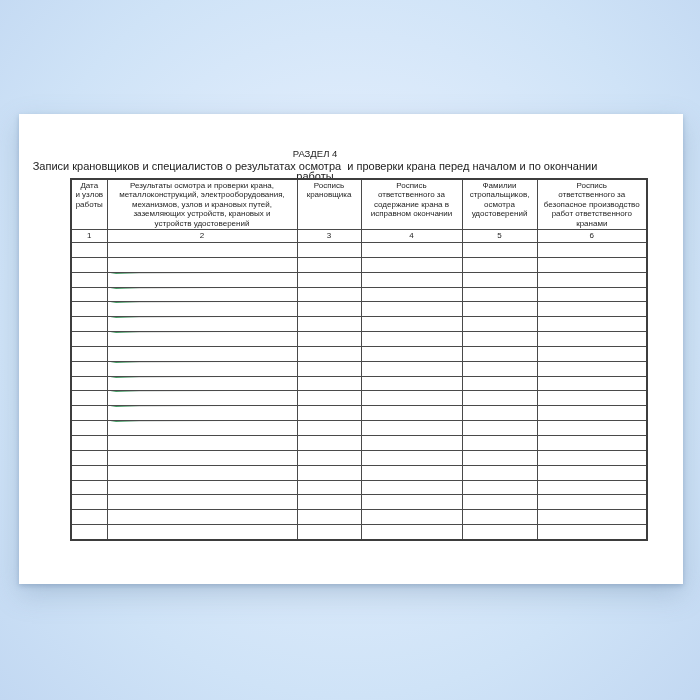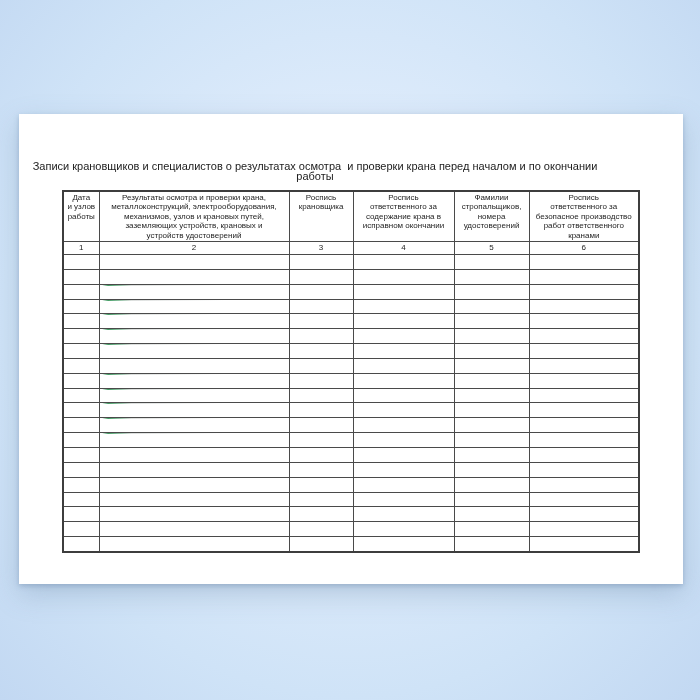--- a/index.html
+++ b/index.html
@@ -21,24 +21,23 @@
     transform:translateX(-35px);
     text-align:center;font-size:9.5px;line-height:11px;color:#1c1c1c;
   }
   .subtitle{
     position:absolute;left:43px;top:47px;width:576px;
     transform:translateX(-35px);
     text-align:center;font-size:11px;line-height:10px;color:#1c1c1c;
     white-space:pre-wrap;
   }
   table.doc-table{
-    position:absolute;left:43px;top:64px;width:576px;
+    position:absolute;left:51px;top:64px;width:576px;
     border-collapse:collapse;table-layout:fixed;
     border:2px solid #3d3d3d;
-    margin-top:12px;
   }
   .doc-table td{
     border:1px solid #4a4a4a;
     color:#1d1d1d;overflow:hidden;
   }
   col.c1{width:36px}col.c2{width:190px}col.c3{width:64px}
   col.c4{width:101px}col.c5{width:75px}col.c6{width:110px}
   .hrow td{
     height:48px;vertical-align:top;text-align:center;
     font-size:8px;line-height:9.4px;padding:1px 1px 0 1px;
@@ -55,20 +54,21 @@
     background:linear-gradient(90deg,
       rgba(24,132,64,0) 0%, rgba(24,132,64,.8) 5%, rgba(24,132,64,.55) 12%,
       rgba(128,138,133,.28) 24%, rgba(140,148,144,.16) 55%, rgba(140,148,144,0) 100%);
   }
 </style>
 </head>
 <body>
 
 <div class="canvas">
   <div class="page">
+    <div class="title">РАЗДЕЛ 4</div>
     <div class="subtitle">Записи крановщиков и специалистов о результатах осмотра  и проверки крана перед началом и по окончании работы</div>
     <table class="doc-table">
       <colgroup>
           <col class="c1">
           <col class="c2">
           <col class="c3">
           <col class="c4">
           <col class="c5">
           <col class="c6">
         </colgroup>
@@ -92,21 +92,21 @@
             </td>
             <td>
               <div>Роспись</div>
               <div>ответственного за</div>
               <div>содержание крана в</div>
               <div>исправном окончании</div>
             </td>
             <td>
               <div>Фамилии</div>
               <div>стропальщиков,</div>
-              <div>номера</div>
+              <div>осмотра</div>
               <div>удостоверений</div>
             </td>
             <td>
               <div>Роспись</div>
               <div>ответственного за</div>
               <div>безопасное производство</div>
               <div>работ ответственного</div>
               <div>кранами</div>
             </td>
           </tr>

